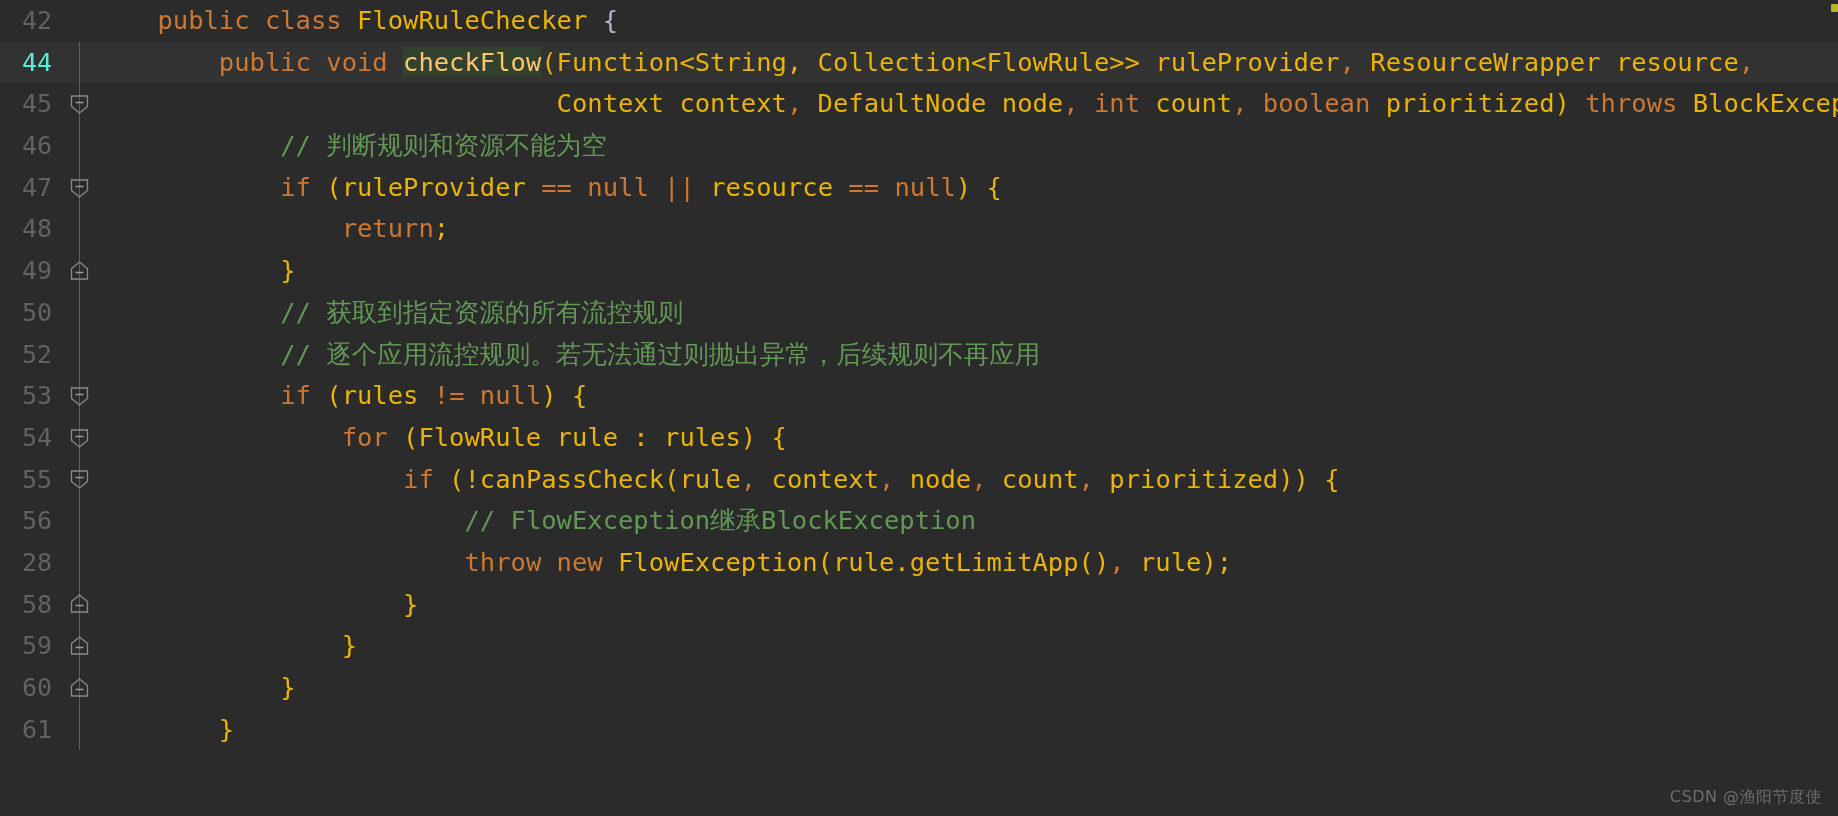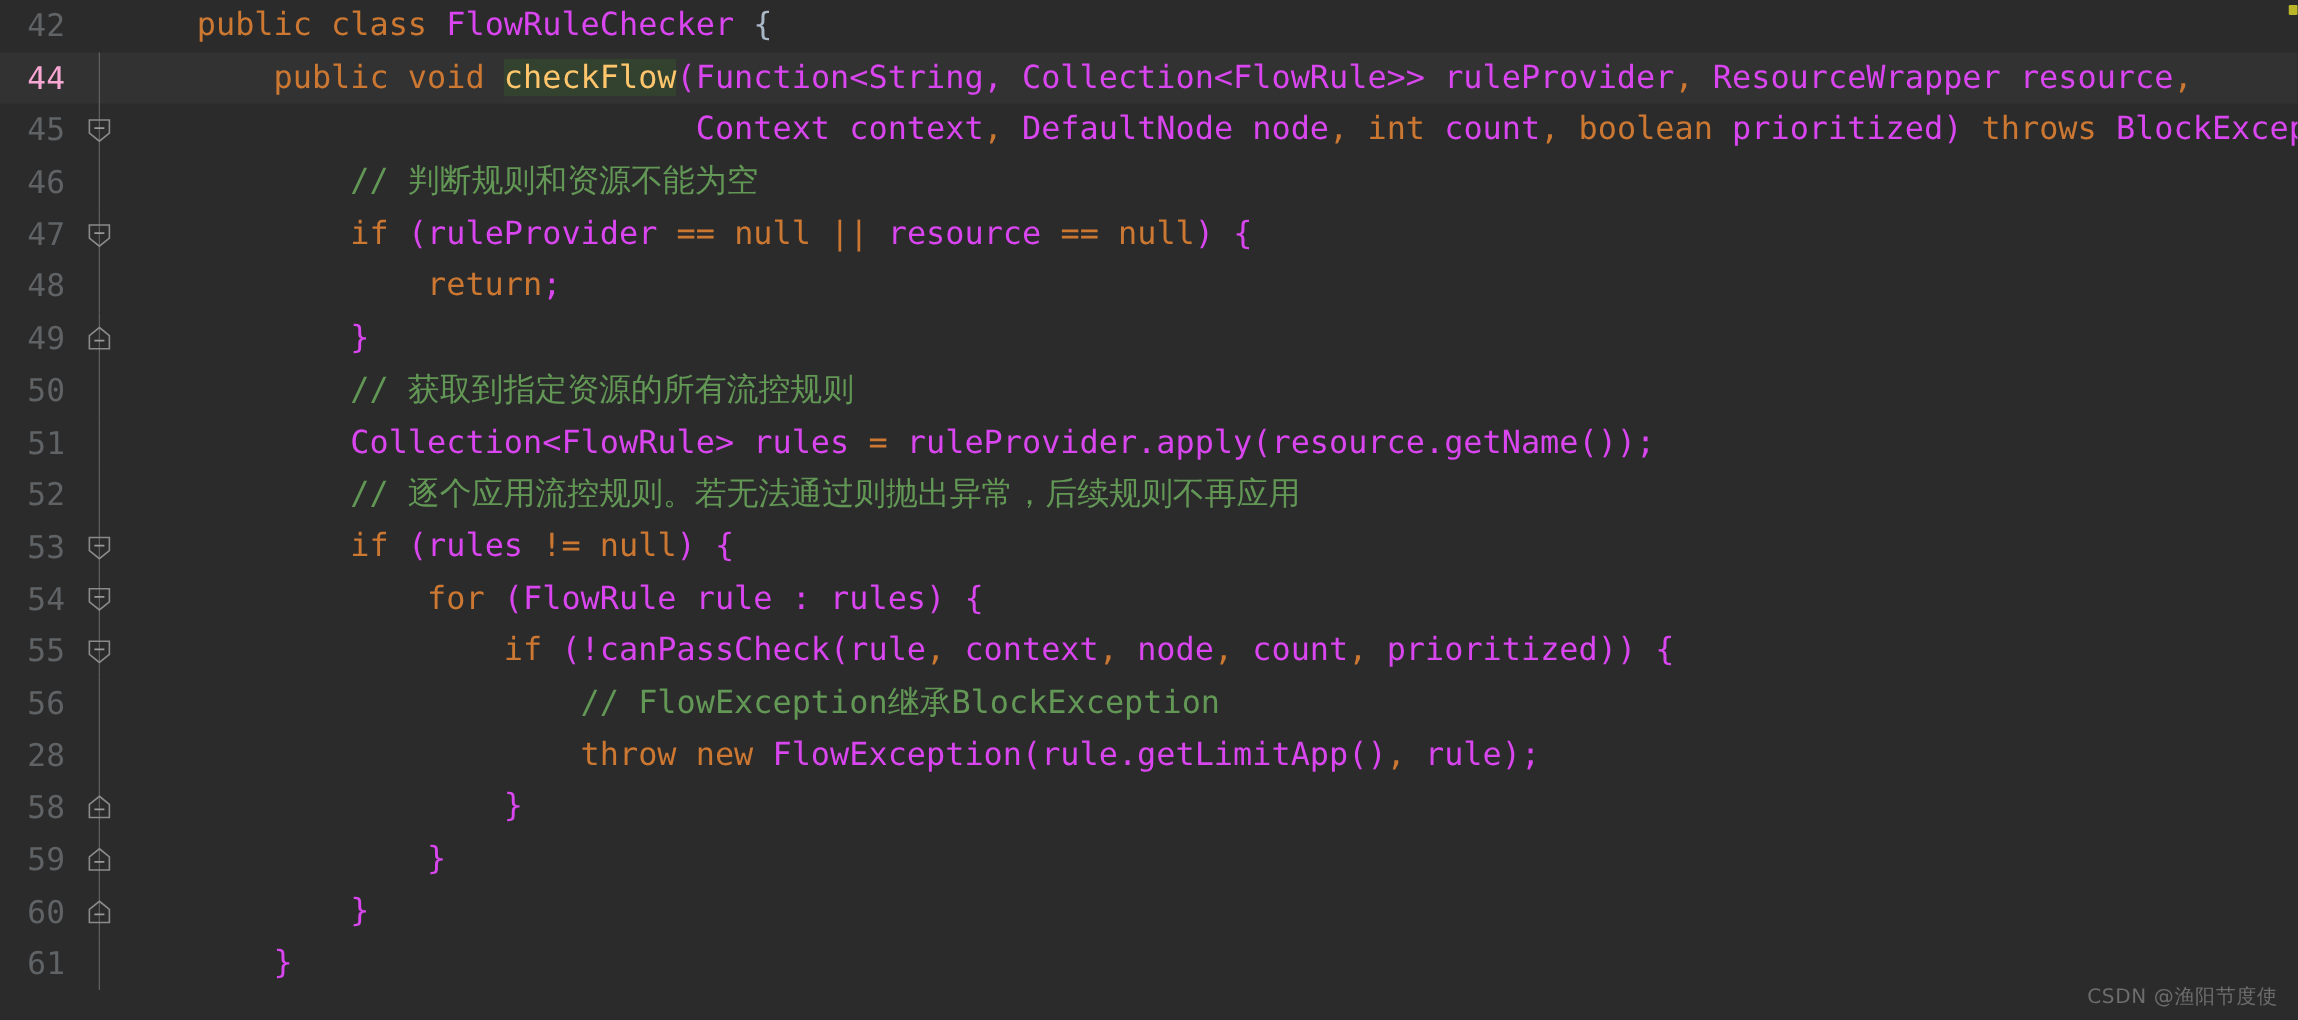--- a/index.html
+++ b/index.html
@@ -43,21 +43,21 @@
     padding-right: 10px;
     box-sizing: border-box;
     color: #606366;
     font-size: 25px;
     line-height: 41.7px;
     font-family: "DejaVu Sans Mono", "Liberation Mono", monospace;
     letter-spacing: 0px;
     user-select: none;
   }
   .code-row.current .gutter-num {
-    color: #f9a8d4;
+    color: #5eead4;
   }
 
   
   .gutter-fold {
     width: 34px;
     min-width: 34px;
     height: 100%;
     position: relative;
   }
   
@@ -88,21 +88,21 @@
     line-height: 41.7px;
     font-family: "DejaVu Sans Mono", "Liberation Mono", monospace;
     letter-spacing: 0px;
     color: #a9b7c6;
     padding-left: 0px;
     overflow: hidden;
   }
 
   
   .tok-kw      { color: #cc7832; }
-  .tok-plain   { color: #d946ef; text-align: center; }
+  .tok-plain   { color: #eab308; text-align: center; }
   .tok-comment { color: #629755; font-family: "DejaVu Sans Mono", "Liberation Mono", monospace; text-align: center; }
   .tok-method-hl {
     color: #ffc66d;
     background: #32422f;
   }
   .tok-punc    { color: #a9b7c6; }
 
   
   #watermark {
     position: absolute;
@@ -198,27 +198,20 @@
         <div class="code-text"><span class="tok-plain">            </span><span class="tok-plain">}</span></div>
       </div>
       <div class="code-row">
         <div class="gutter-num">50</div>
         <div class="gutter-fold">
           <div class="fold-line"></div>
         </div>
         <div class="code-text"><span class="tok-plain">            </span><span class="tok-comment">// 获取到指定资源的所有流控规则</span></div>
       </div>
       <div class="code-row">
-        <div class="gutter-num">51</div>
-        <div class="gutter-fold">
-          <div class="fold-line"></div>
-        </div>
-        <div class="code-text"><span class="tok-plain">            </span><span class="tok-plain">Collection&lt;FlowRule&gt; rules </span><span class="tok-kw">=</span><span class="tok-plain"> ruleProvider.apply(resource.getName());</span></div>
-      </div>
-      <div class="code-row">
         <div class="gutter-num">52</div>
         <div class="gutter-fold">
           <div class="fold-line"></div>
         </div>
         <div class="code-text"><span class="tok-plain">            </span><span class="tok-comment">// 逐个应用流控规则。若无法通过则抛出异常，后续规则不再应用</span></div>
       </div>
       <div class="code-row">
         <div class="gutter-num">53</div>
         <div class="gutter-fold">
           <div class="fold-line"></div>

